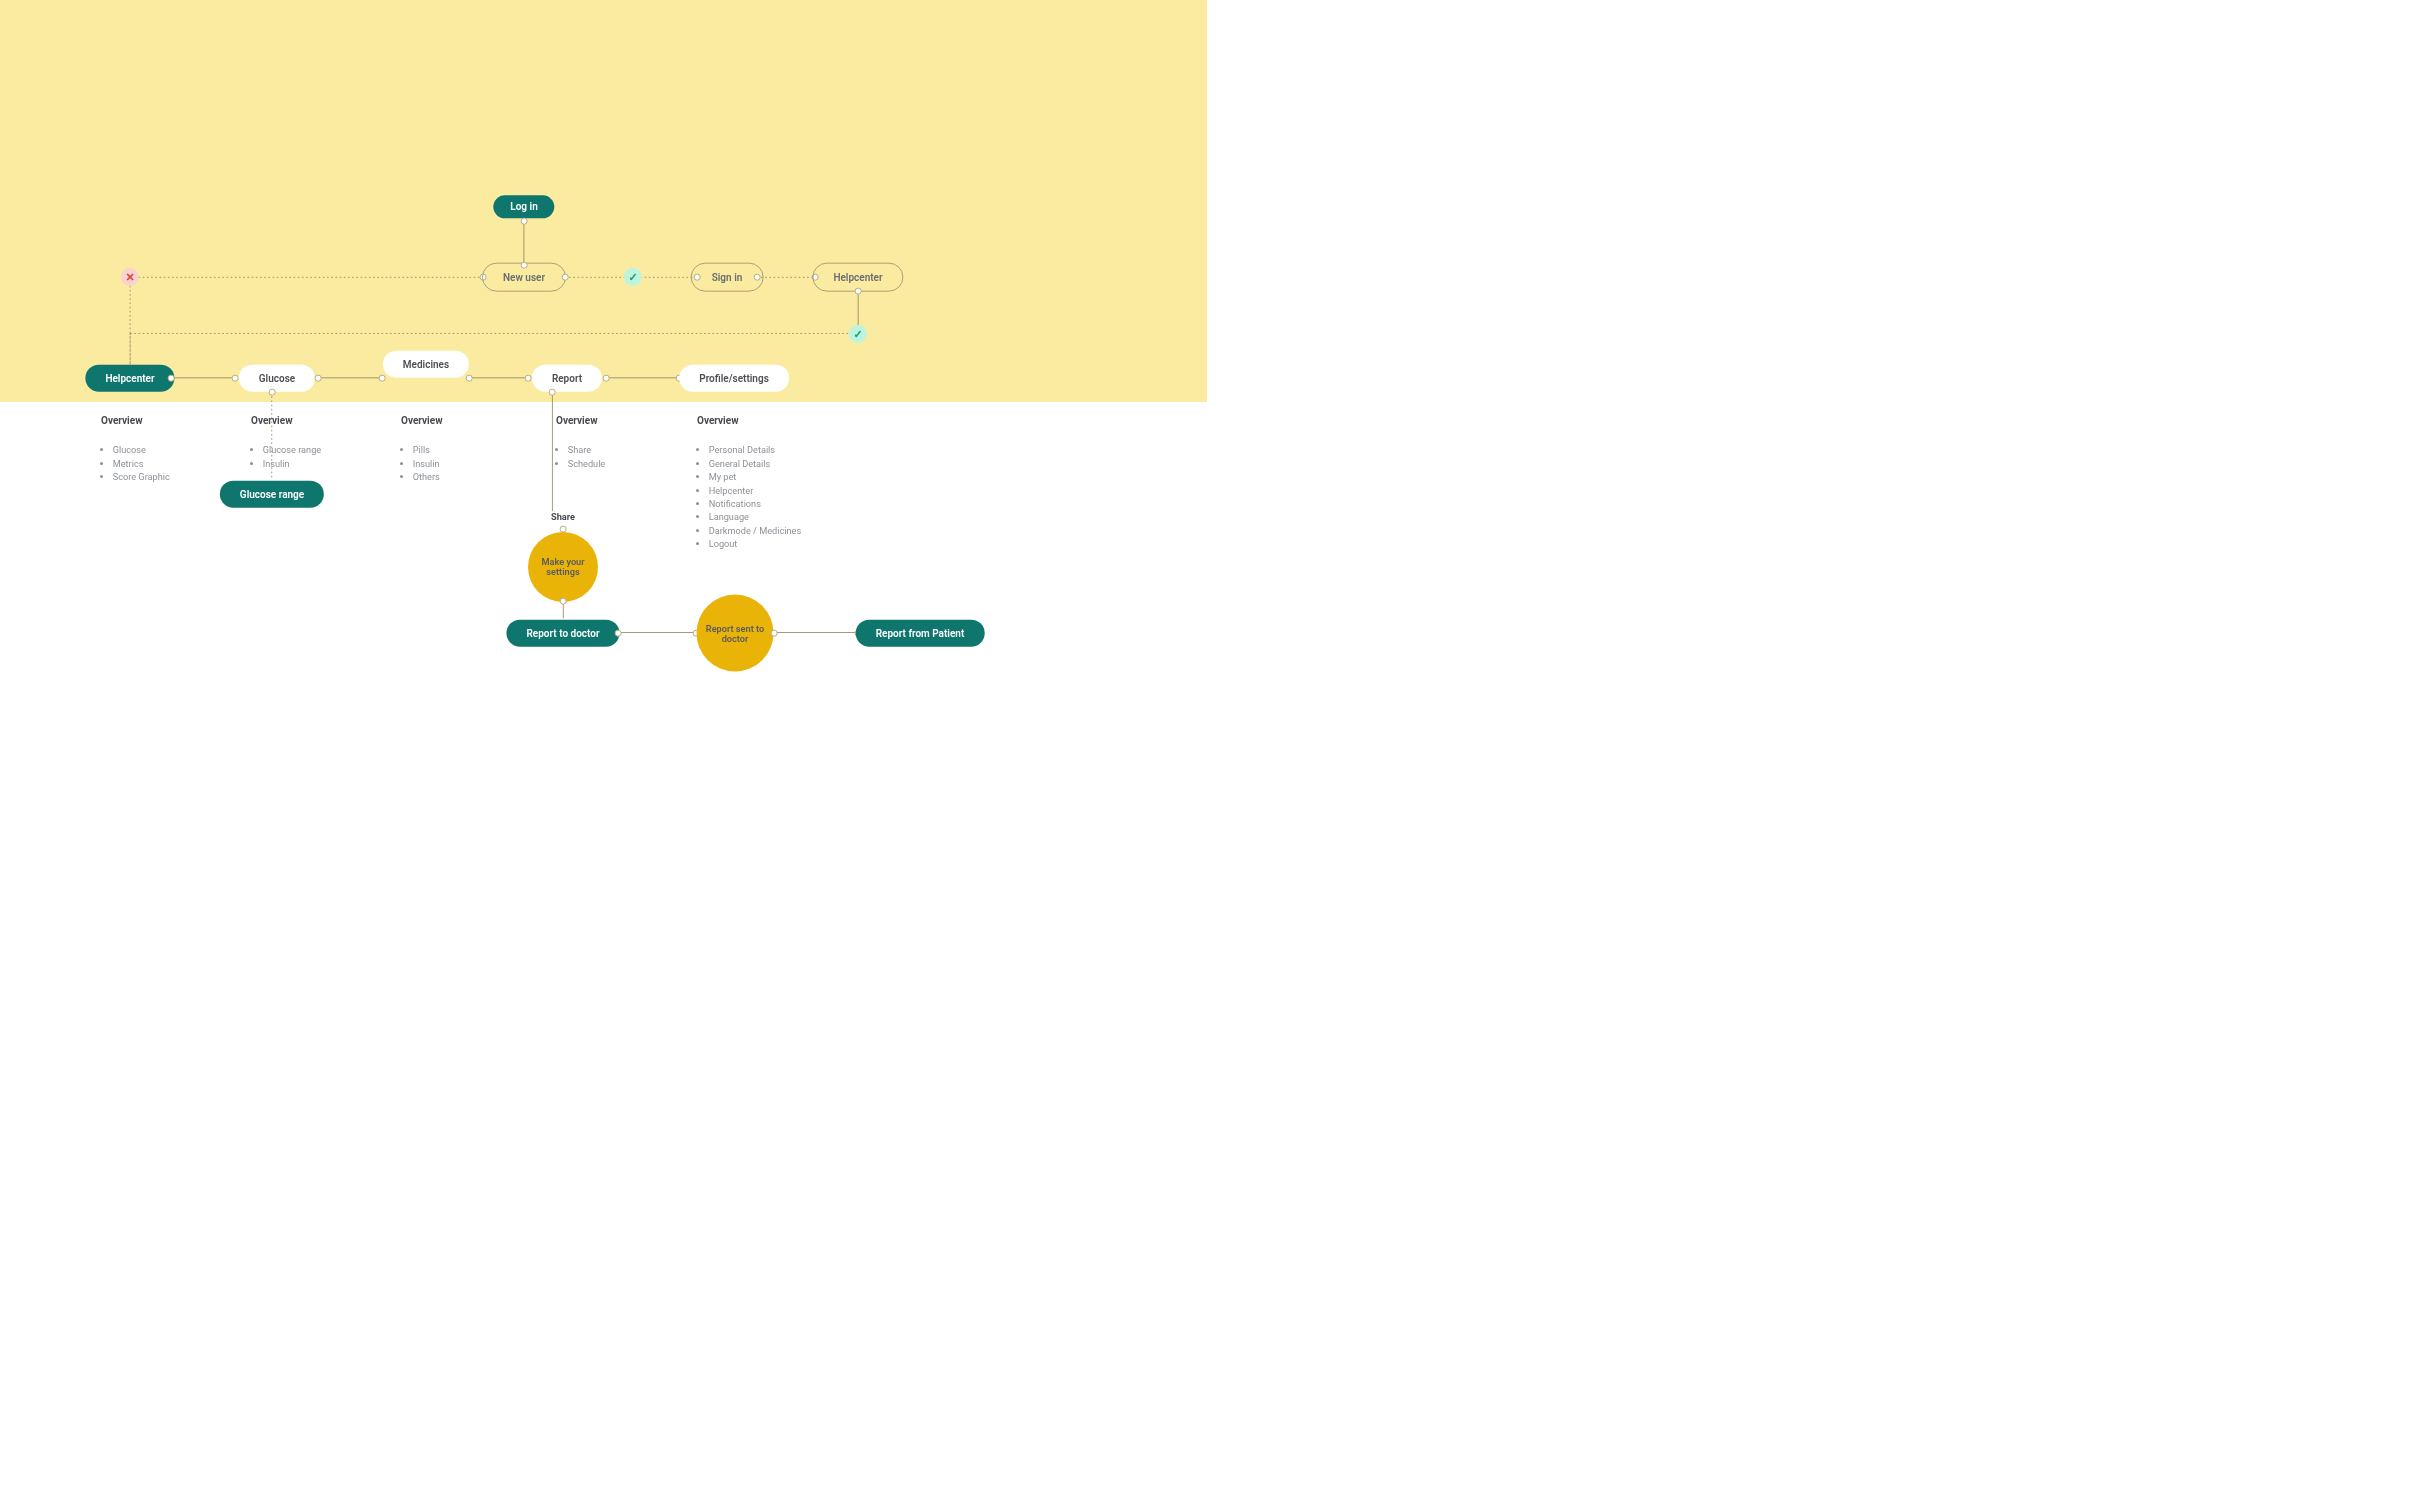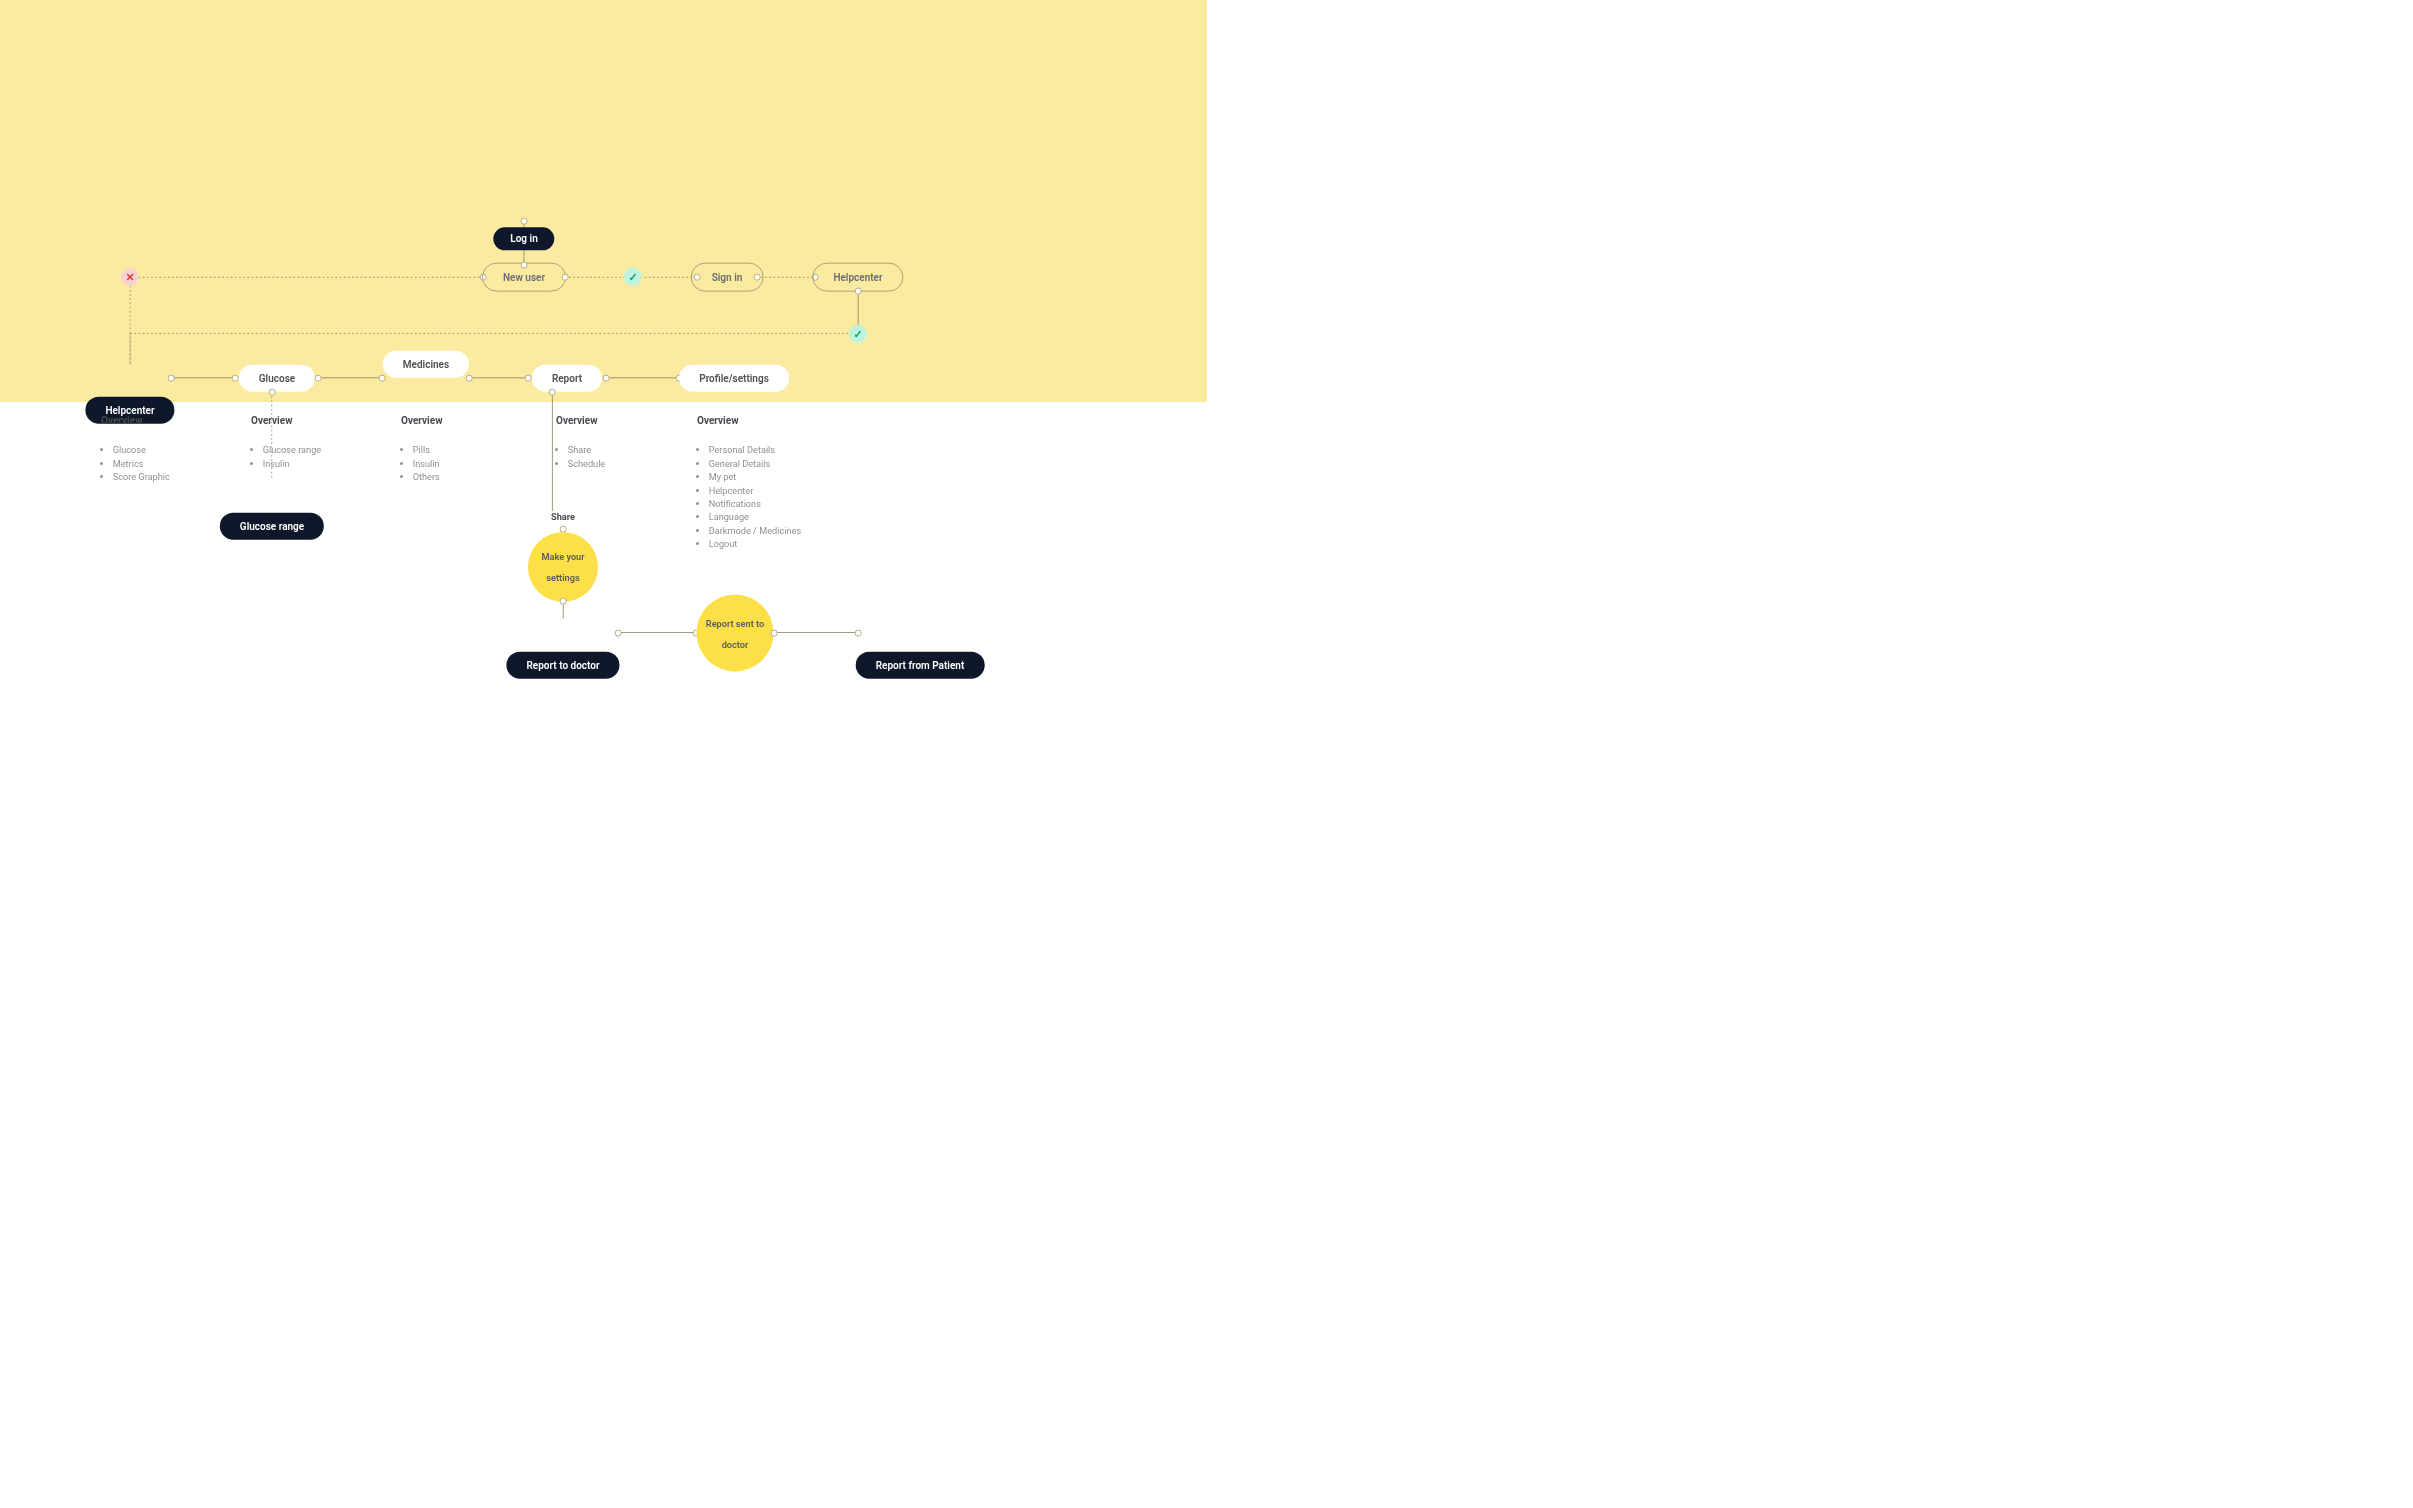--- a/index.html
+++ b/index.html
@@ -47,35 +47,35 @@
     font-weight: 600;
     color: #4d5055;
     white-space: nowrap;
     text-align: center;
   }
   .pill {
     border-radius: 837px;
     padding: 7.5px 20px;
     line-height: 11.7px;
   }
-  .pill.orange   { background: #0f172a; color: #ffffff; margin-top: 32px; }
+  .pill.orange   { background: #0f766e; color: #ffffff; }
   .pill.white    { background: #ffffff; color: #4d5055; }
   .pill.outline  { background: transparent; color: #6a6d72; border: 0.8px solid #a9a07a; }
   .pill.small    { padding: 5.9px 17px; }
 
   .circle-node {
     border-radius: 50%;
-    background: #fde047;
+    background: #eab308;
     color: #5a5c60;
     font-weight: 600;
     display: flex;
     align-items: center;
     justify-content: center;
     text-align: center;
-    line-height: 21px;
+    line-height: 10px;
     font-size: 9.2px;
     padding: 0 8.4px;
     box-sizing: border-box;
   }
 
   .port {
     position: absolute;
     width: 6.7px; height: 6.7px;
     border-radius: 50%;
     background: #ffffff;

